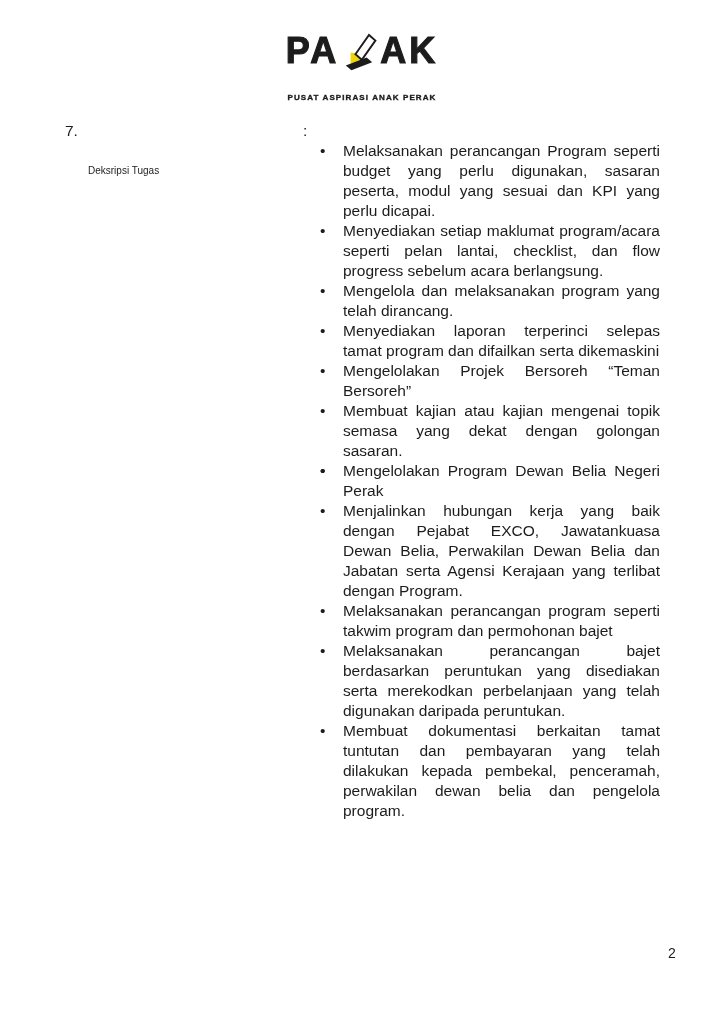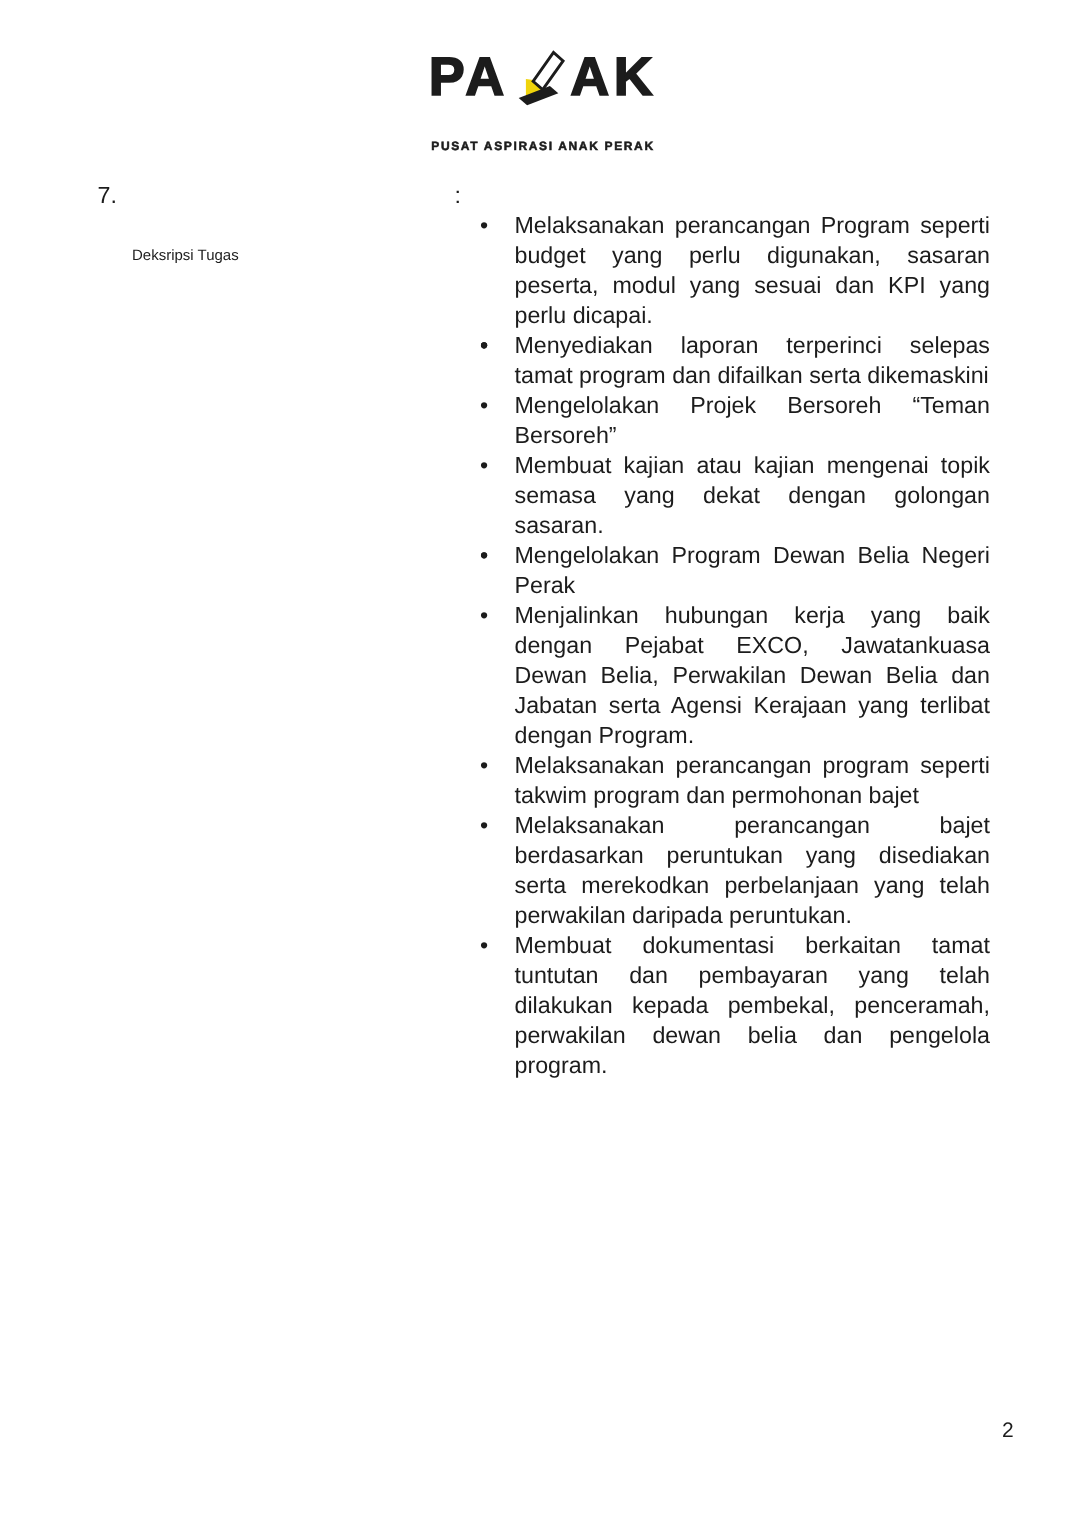--- a/index.html
+++ b/index.html
@@ -133,24 +133,26 @@
 
   <ul class="tasks">
 
       <li class="task">
         <span class="dot">•</span>
         <span class="task-text">Melaksanakan perancangan Program seperti budget yang perlu digunakan, sasaran peserta, modul yang sesuai dan KPI yang perlu dicapai.</span>
       </li>
 
       <li class="task">
         <span class="dot">•</span>
-      </li>
-
-      <li class="task">
-        <span class="dot">•</span>
+        <span class="task-text">Menyediakan setiap maklumat program/acara seperti pelan lantai, checklist, dan flow progress sebelum acara berlangsung.</span>
+      </li>
+
+      <li class="task">
+        <span class="dot">•</span>
+        <span class="task-text">Mengelola dan melaksanakan program yang telah dirancang.</span>
       </li>
 
       <li class="task">
         <span class="dot">•</span>
         <span class="task-text">Menyediakan laporan terperinci selepas tamat program dan difailkan serta dikemaskini</span>
       </li>
 
       <li class="task">
         <span class="dot">•</span>
         <span class="task-text">Mengelolakan Projek Bersoreh “Teman Bersoreh”</span>
@@ -175,21 +177,21 @@
         <span class="task-text">Menjalinkan hubungan kerja yang baik dengan Pejabat EXCO, Jawatankuasa Dewan Belia, Perwakilan Dewan Belia dan Jabatan serta Agensi Kerajaan yang terlibat dengan Program.</span>
       </li>
 
       <li class="task">
         <span class="dot">•</span>
         <span class="task-text">Melaksanakan perancangan program seperti takwim program dan permohonan bajet</span>
       </li>
 
       <li class="task">
         <span class="dot">•</span>
-        <span class="task-text">Melaksanakan perancangan bajet berdasarkan peruntukan yang disediakan serta merekodkan perbelanjaan yang telah perwakilan daripada peruntukan.</span>
+        <span class="task-text">Melaksanakan perancangan bajet berdasarkan peruntukan yang disediakan serta merekodkan perbelanjaan yang telah digunakan daripada peruntukan.</span>
       </li>
 
       <li class="task">
         <span class="dot">•</span>
         <span class="task-text">Membuat dokumentasi berkaitan tamat tuntutan dan pembayaran yang telah dilakukan kepada pembekal, penceramah, perwakilan dewan belia dan pengelola program.</span>
       </li>
     </ul>
 
   <footer class="page-number">2</footer>
 

